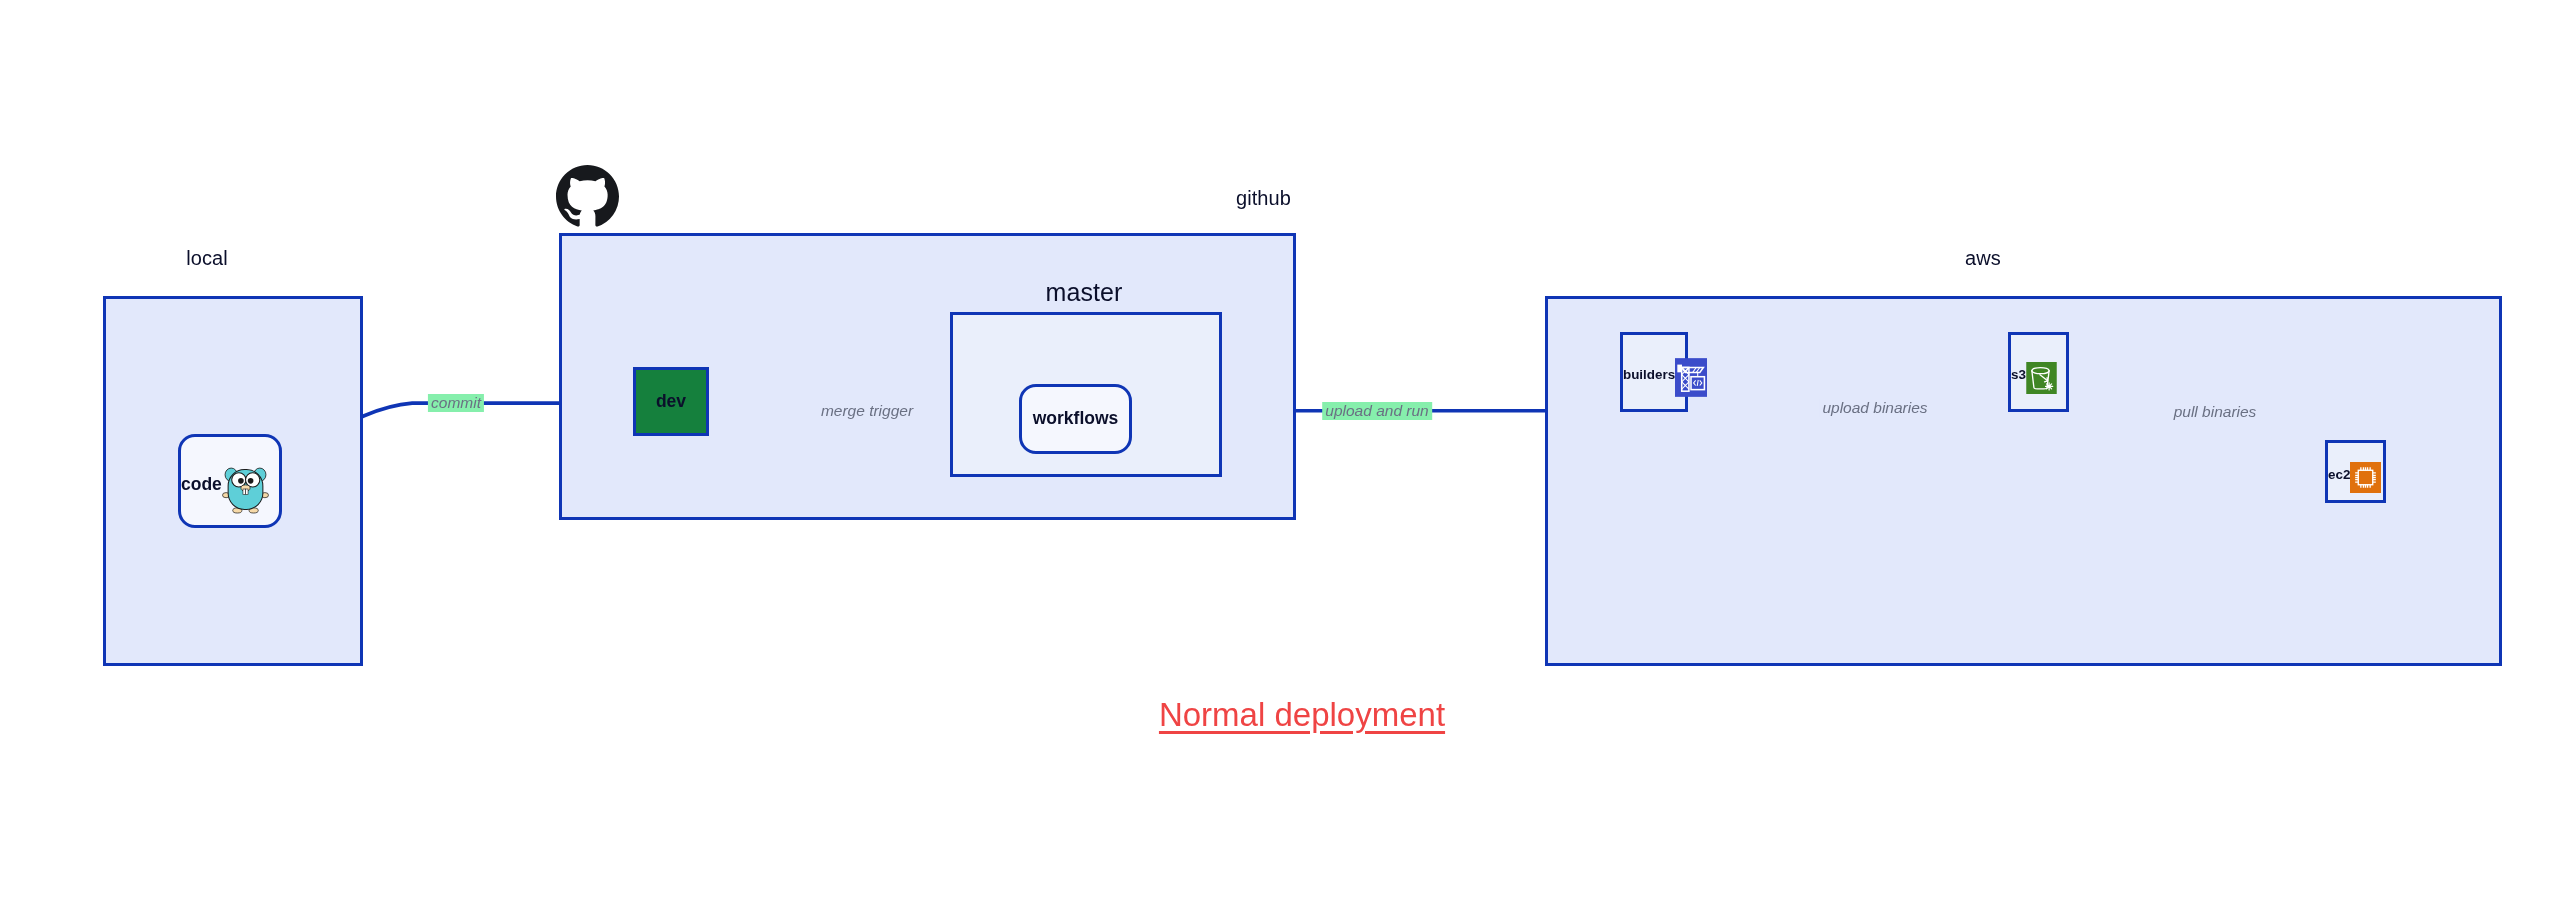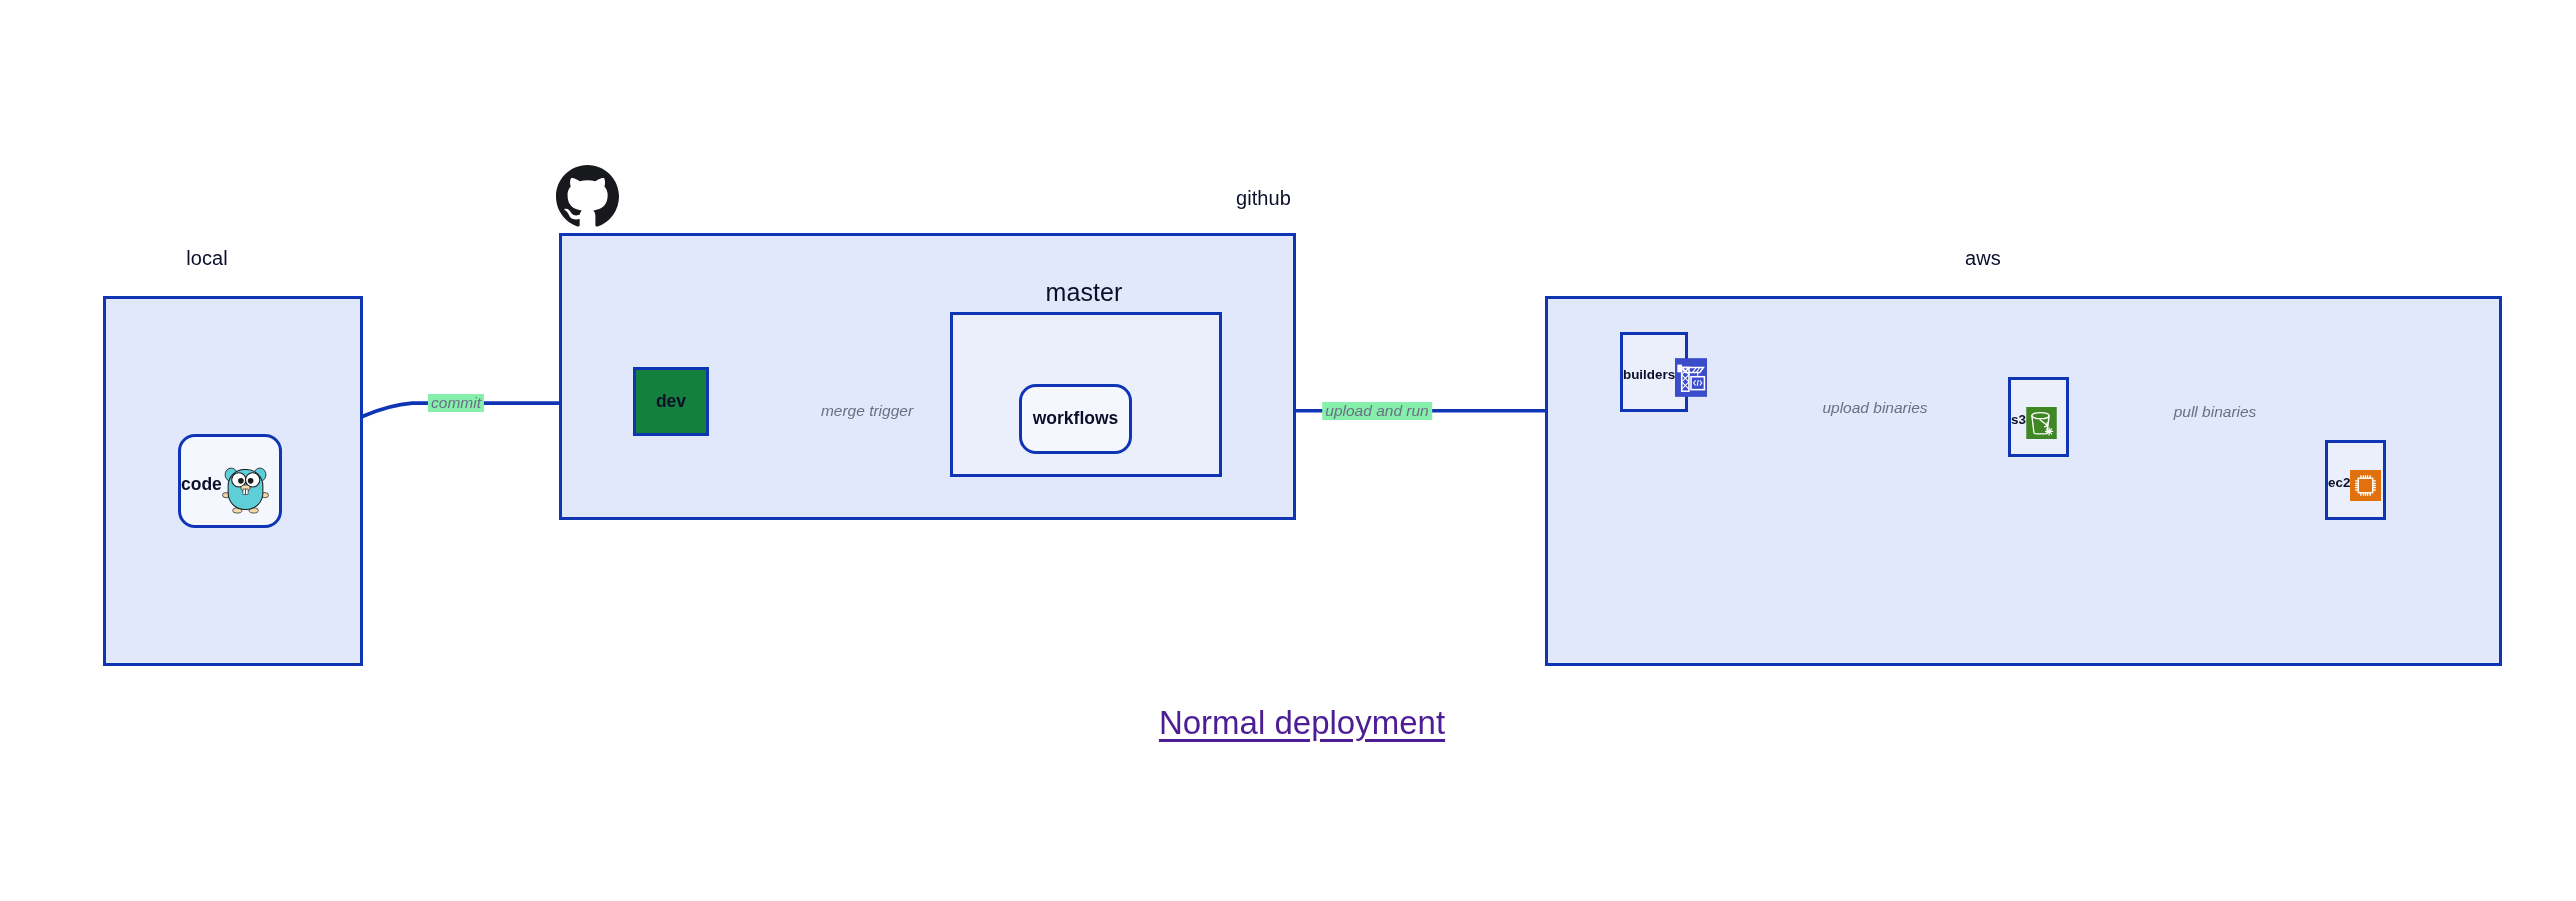--- a/index.html
+++ b/index.html
@@ -66,27 +66,26 @@
   .edge-label.on-blue  { background: #e2e8fb; padding: 0 3.1px; }
   #svg-edges {
     position: absolute;
     left: 0; top: 0;
     width: 2604px;
     height: 902px;
     pointer-events: none;
   }
   .diagram-title {
     position: absolute;
-    color: #4c1d95;
+    color: #ef4444;
     font-size: 33px;
     font-weight: 400;
     text-decoration: underline;
     text-underline-offset: 5.2px;
     white-space: nowrap;
-    margin-top: 8px;
   }
   .gh-logo { position: absolute; }
 </style>
 </head>
 <body>
 
 <div id="canvas">
 
   <svg id="svg-edges" viewBox="0 0 5054 1750" xmlns="http://www.w3.org/2000/svg">
     <defs>
@@ -186,39 +185,39 @@
           <rect x="6" y="14" width="6" height="12" fill="#ffffff"></rect>
 
           <path d="M44 28 L44 36" stroke-width="2"></path>
           <rect x="31" y="36" width="26" height="25"></rect>
           <path d="M40 43 L36 48 L40 53 M48 43 L52 48 L48 53 M45 42 L43 54" stroke-width="2"></path>
         </g>
       </svg>
     </span>
   </div>
 
-  <div class="node-box" style="left:2008px; top:332px; width:61px; height:80px; padding-top:6.2px;margin-top:45px;">
+  <div class="node-box" style="left:2008px; top:332px; width:61px; height:80px; padding-top:6.2px;">
     <span class="node-label" style="font-size:13.4px;">s3</span>
     <span class="node-icon" style="margin-top:5.2px;">
       <svg width="31" height="32" viewBox="0 0 60 63" xmlns="http://www.w3.org/2000/svg">
         <rect x="0" y="0" width="60" height="63" fill="#3f8624"></rect>
         <g fill="none" stroke="#ffffff" stroke-width="2.6" stroke-linecap="round">
           <ellipse cx="28" cy="17" rx="17" ry="6"></ellipse>
           <path d="M11 17 L15 50 C15 54 41 54 41 50 L45 17"></path>
           <path d="M27 25 L42 37"></path>
           <path d="M42 37 L36 39 M42 37 L41 31"></path>
         </g>
         <g stroke="#ffffff" stroke-width="2.4" stroke-linecap="round">
           <path d="M45 41 L45 55 M38 48 L52 48 M40 43 L50 53 M50 43 L40 53"></path>
         </g>
       </svg>
     </span>
   </div>
 
-  <div class="node-box" style="left:2325px; top:440px; width:61px; height:80px; padding-top:6.2px;">
+  <div class="node-box" style="left:2325px; top:440px; width:61px; height:63px; padding-top:6.2px;">
     <span class="node-label" style="font-size:13.4px;">ec2</span>
     <span class="node-icon" style="margin-top:5.2px;">
       <svg width="31" height="31" viewBox="0 0 60 60" xmlns="http://www.w3.org/2000/svg">
         <rect x="0" y="0" width="60" height="60" fill="#e0710d"></rect>
         <g stroke="#ffffff" stroke-width="2.6" fill="none">
           <rect x="16" y="16" width="28" height="28"></rect>
           <path d="M21 16 L21 10 M26 16 L26 10 M30 16 L30 10 M34 16 L34 10 M39 16 L39 10"></path>
           <path d="M21 44 L21 50 M26 44 L26 50 M30 44 L30 50 M34 44 L34 50 M39 44 L39 50"></path>
           <path d="M16 21 L10 21 M16 26 L10 26 M16 30 L10 30 M16 34 L10 34 M16 39 L10 39"></path>
           <path d="M44 21 L50 21 M44 26 L50 26 M44 30 L50 30 M44 34 L50 34 M44 39 L50 39"></path>

